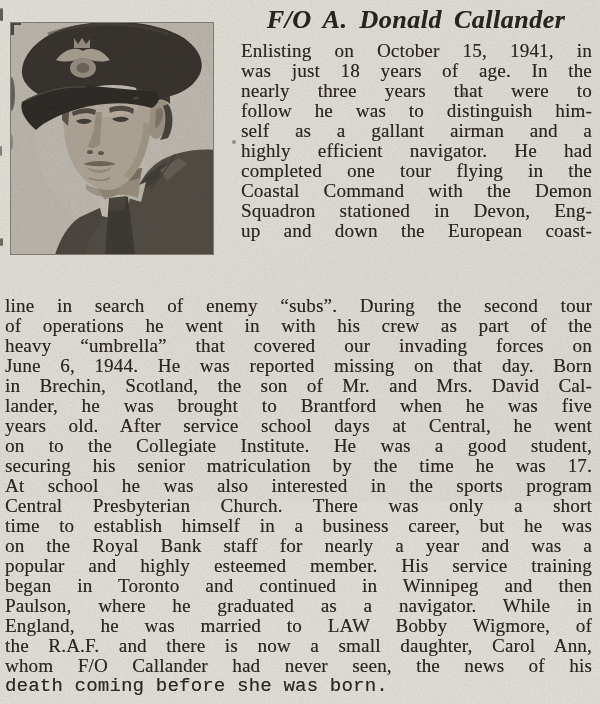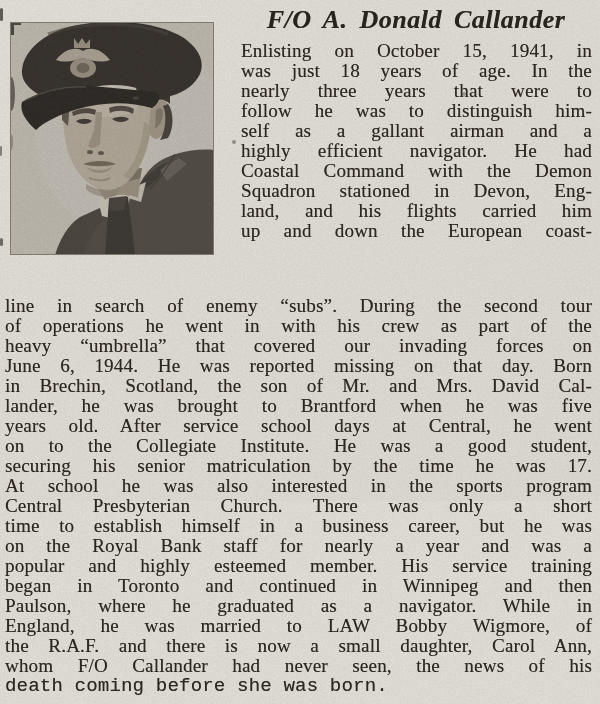--- a/index.html
+++ b/index.html
@@ -148,23 +148,23 @@
 
   <h1 class="title">F/O A. Donald Callander</h1>
 
   <div id="col-text" class="col-text">
       <div class="line">Enlisting on October 15, 1941, in</div>
       <div class="line">was just 18 years of age. In the</div>
       <div class="line">nearly three years that were to</div>
       <div class="line">follow he was to distinguish him-</div>
       <div class="line">self as a gallant airman and a</div>
       <div class="line">highly efficient navigator. He had</div>
+      <div class="line">completed one tour flying in the</div>
       <div class="line">Coastal Command with the Demon</div>
       <div class="line">Squadron stationed in Devon, Eng-</div>
-      <div class="line">land, and his flights carried him</div>
       <div class="line">up and down the European coast-</div>
     </div>
 
   <div id="full-text" class="full-text">
       <div class="line">line in search of enemy “subs”. During the second tour</div>
       <div class="line">of operations he went in with his crew as part of the</div>
       <div class="line">heavy “umbrella” that covered our invading forces on</div>
       <div class="line">June 6, 1944. He was reported missing on that day. Born</div>
       <div class="line">in Brechin, Scotland, the son of Mr. and Mrs. David Cal-</div>
       <div class="line">lander, he was brought to Brantford when he was five</div>

